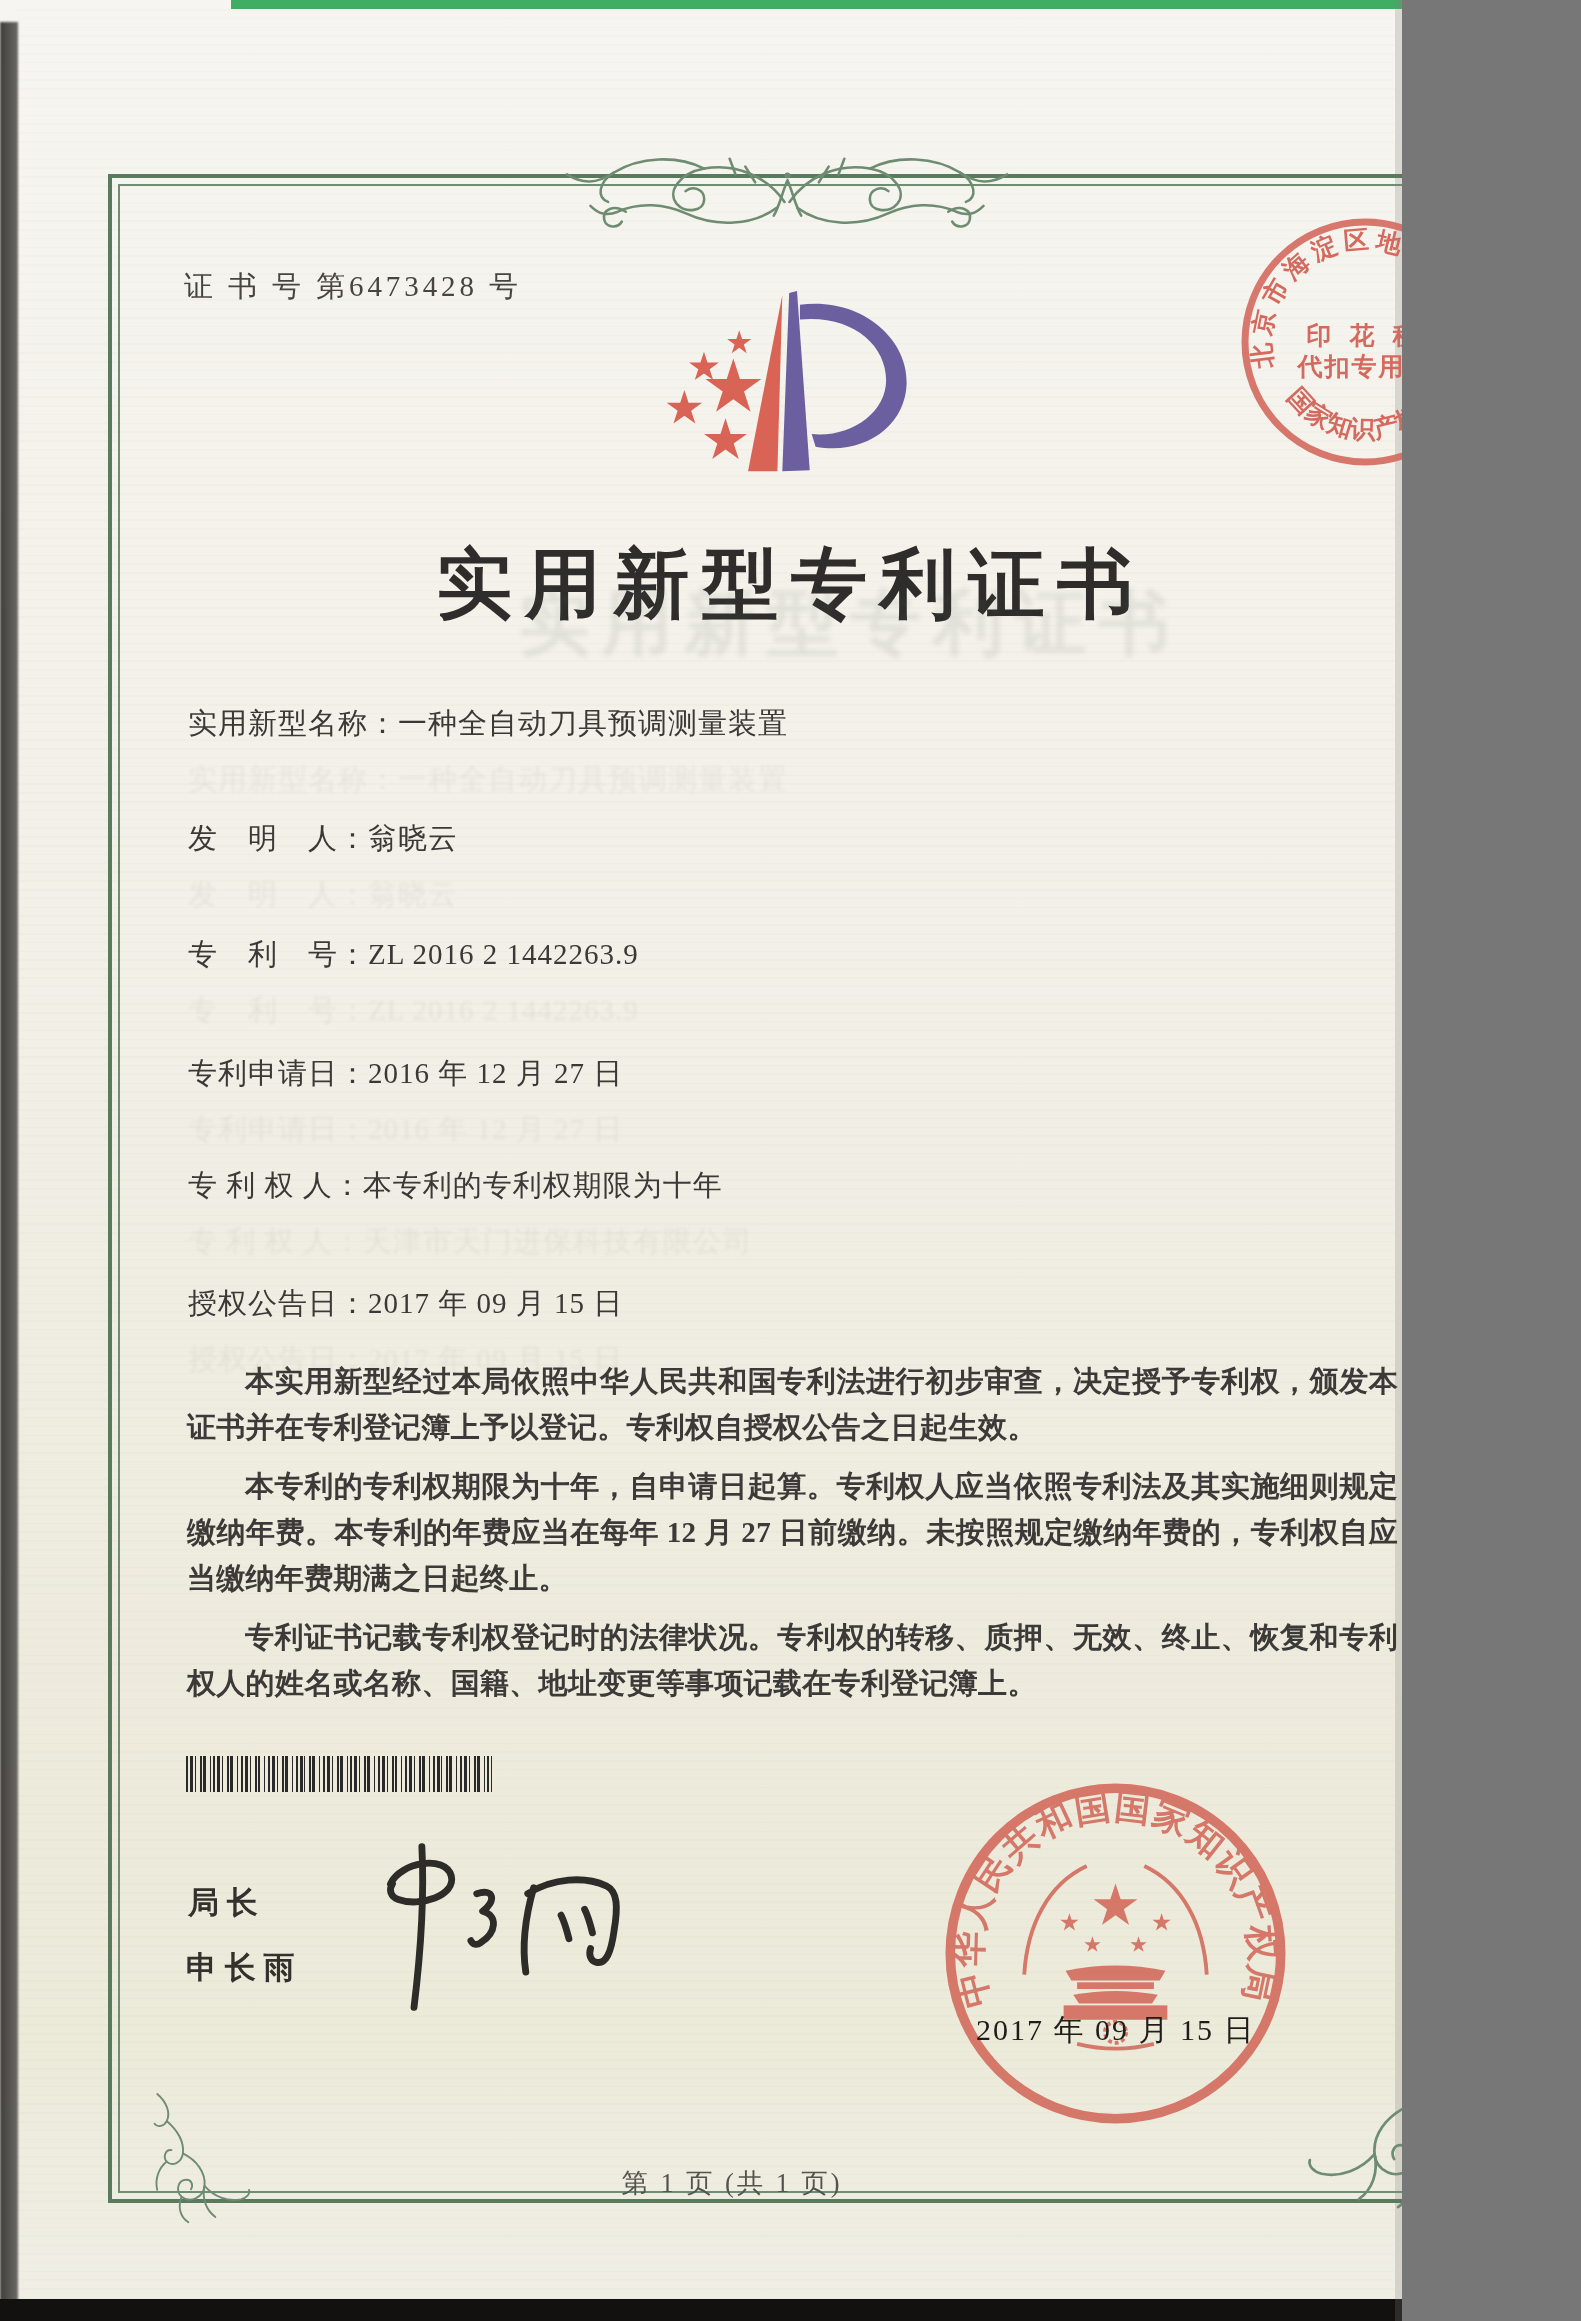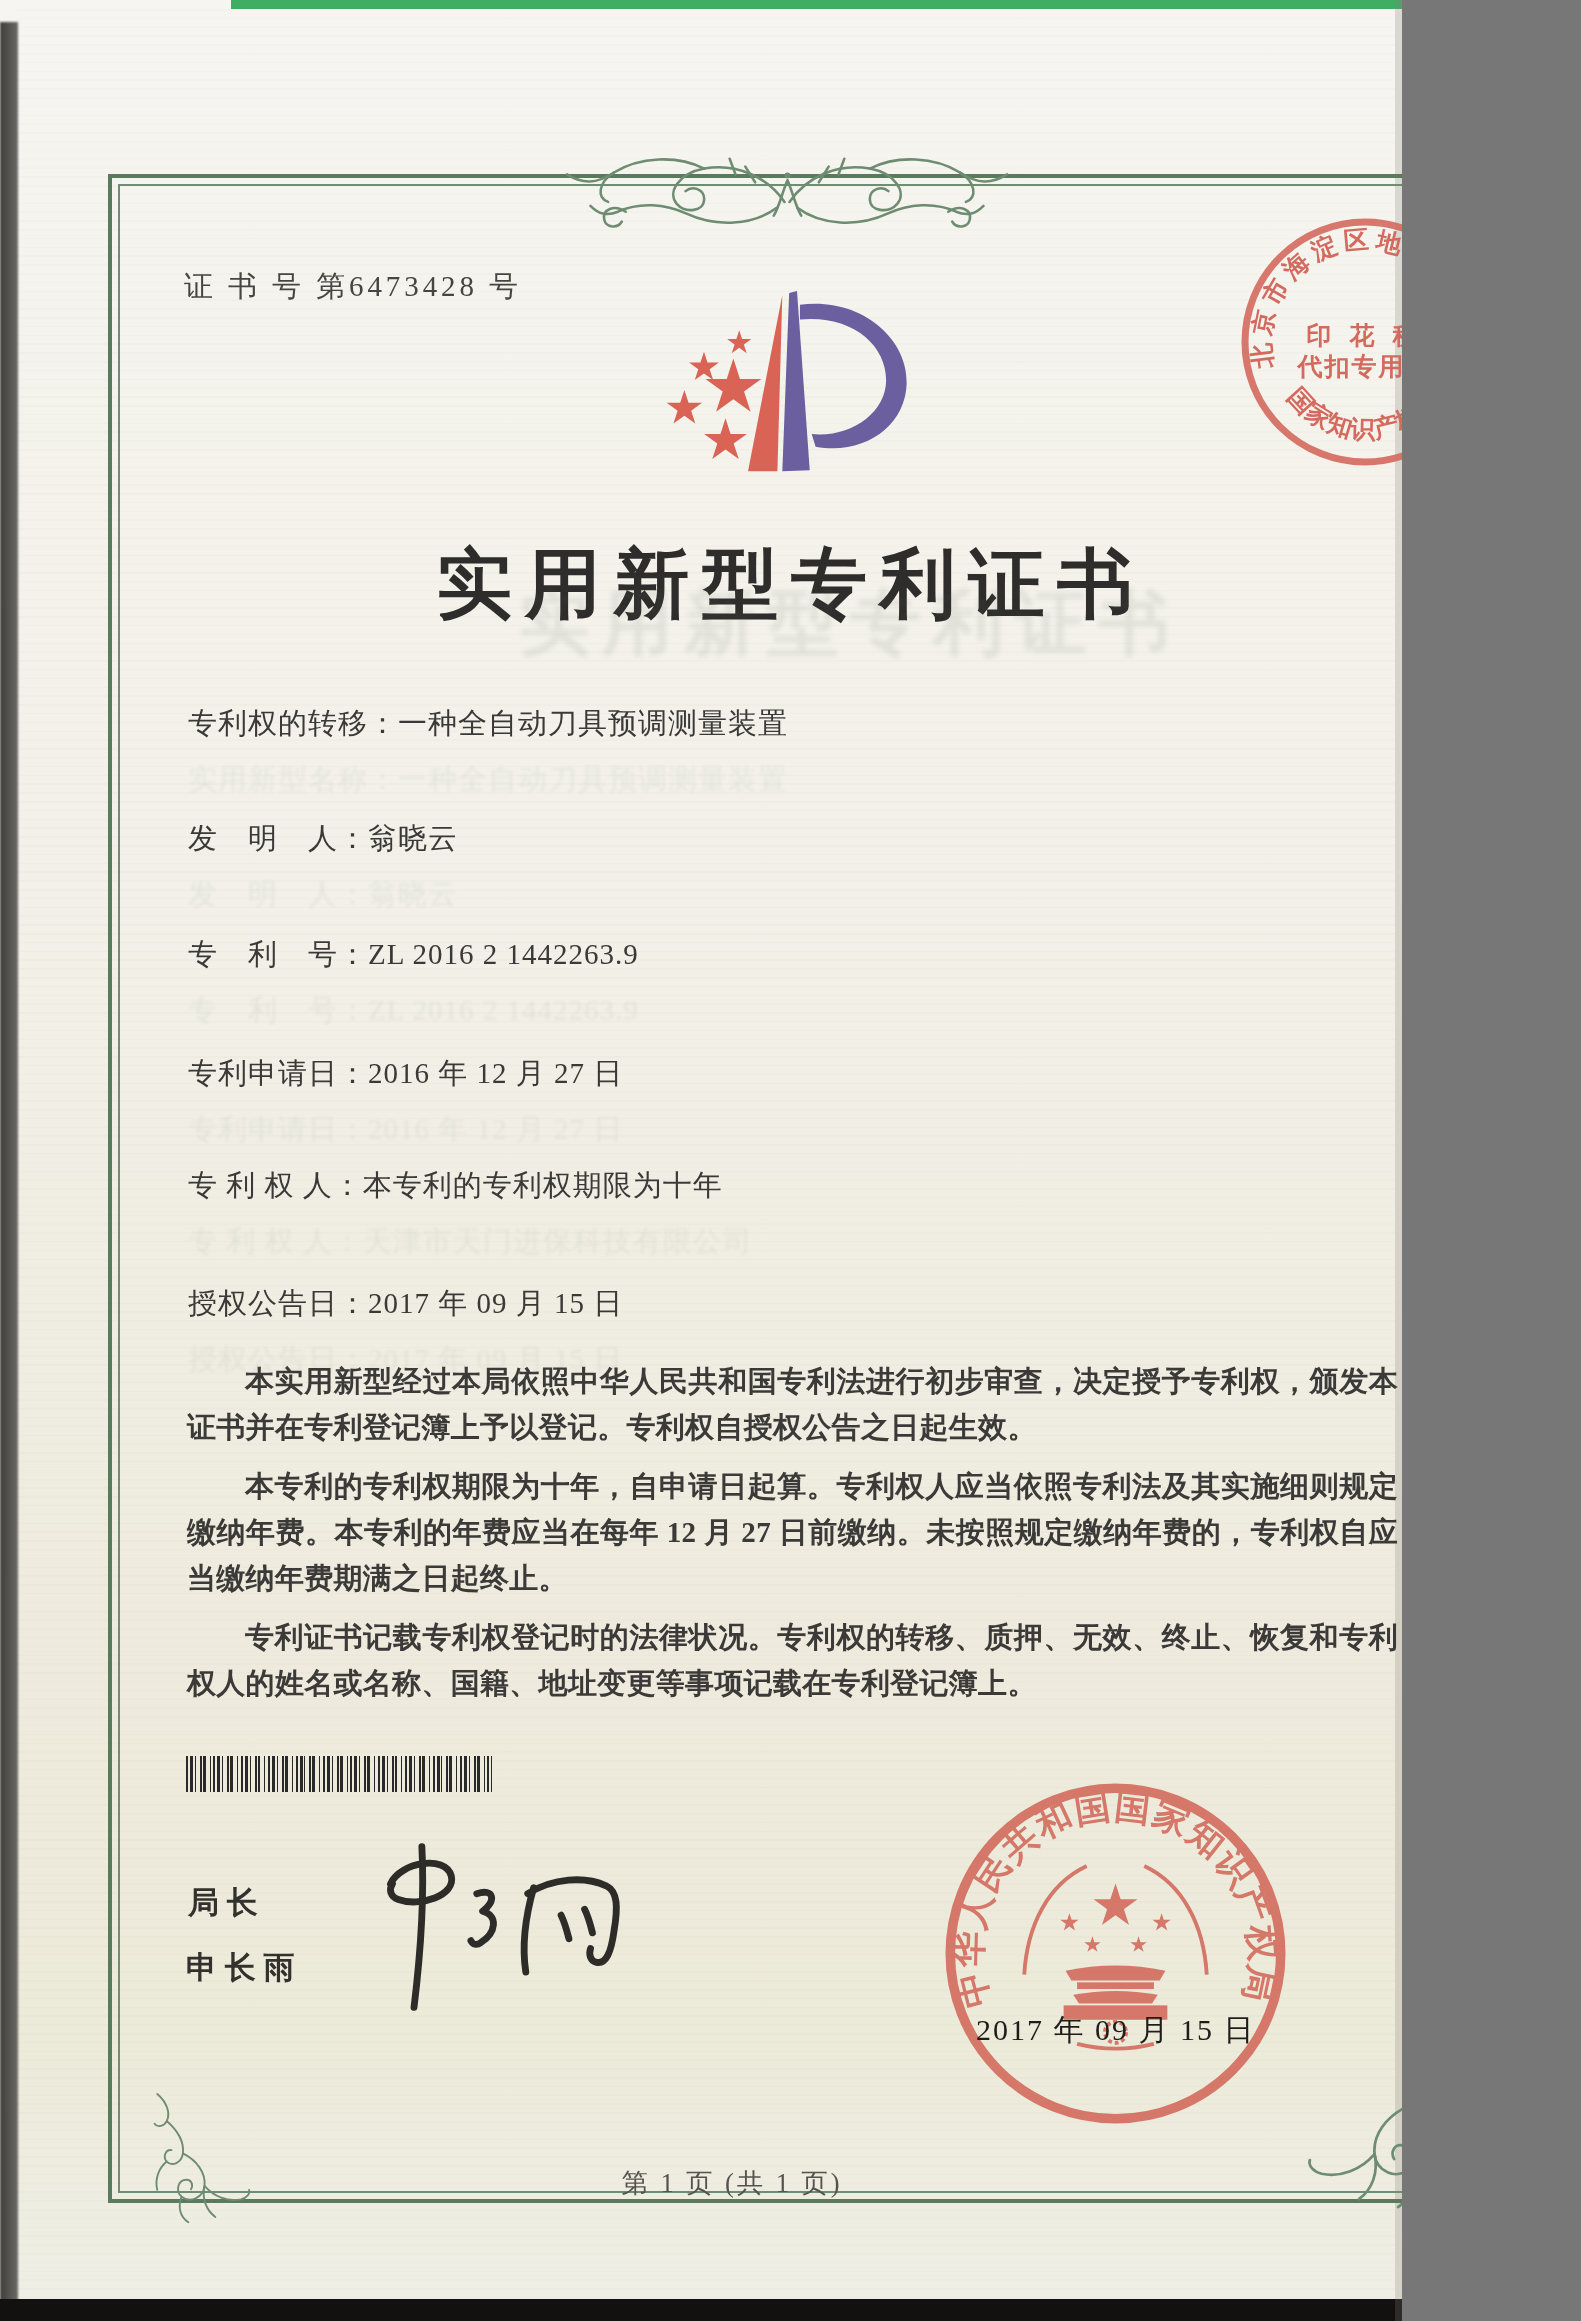--- a/index.html
+++ b/index.html
@@ -114,21 +114,21 @@
       <use href="#star5" transform="translate(72,157) scale(23)"></use>
     </g>
     <polygon points="130,8 95,188 125,188" fill="#d96455"></polygon>
     <polygon points="137,6 145,4 158,187 130,188" fill="#6b5fa0"></polygon>
     <path d="M148,18 C210,10 258,52 257,98 C256,142 214,172 164,163 L160,150 C200,154 236,128 236,95 C236,58 200,28 148,33 Z" fill="#6b5fa0"></path>
   </svg>
 
   <div class="abs title">实用新型专利证书</div>
   <div class="abs ghost ghost-title">实用新型专利证书</div>
 
-  <div class="abs field" style="top:704px;">专利权的转移：一种全自动刀具预调测量装置</div>
+  <div class="abs field" style="top:704px;">实用新型名称：一种全自动刀具预调测量装置</div>
   <div class="abs field" style="top:819px;">发　明　人：翁晓云</div>
   <div class="abs field" style="top:935px;">专　利　号：ZL 2016 2 1442263.9</div>
   <div class="abs field" style="top:1054px;">专利申请日：2016 年 12 月 27 日</div>
   <div class="abs field" style="top:1166px;">专 利 权 人：本专利的专利权期限为十年</div>
   <div class="abs field" style="top:1284px;">授权公告日：2017 年 09 月 15 日</div>
 
   <div class="abs field ghost-field" style="top:760px;">实用新型名称：一种全自动刀具预调测量装置</div>
   <div class="abs field ghost-field" style="top:875px;">发　明　人：翁晓云</div>
   <div class="abs field ghost-field" style="top:991px;">专　利　号：ZL 2016 2 1442263.9</div>
   <div class="abs field ghost-field" style="top:1110px;">专利申请日：2016 年 12 月 27 日</div>

